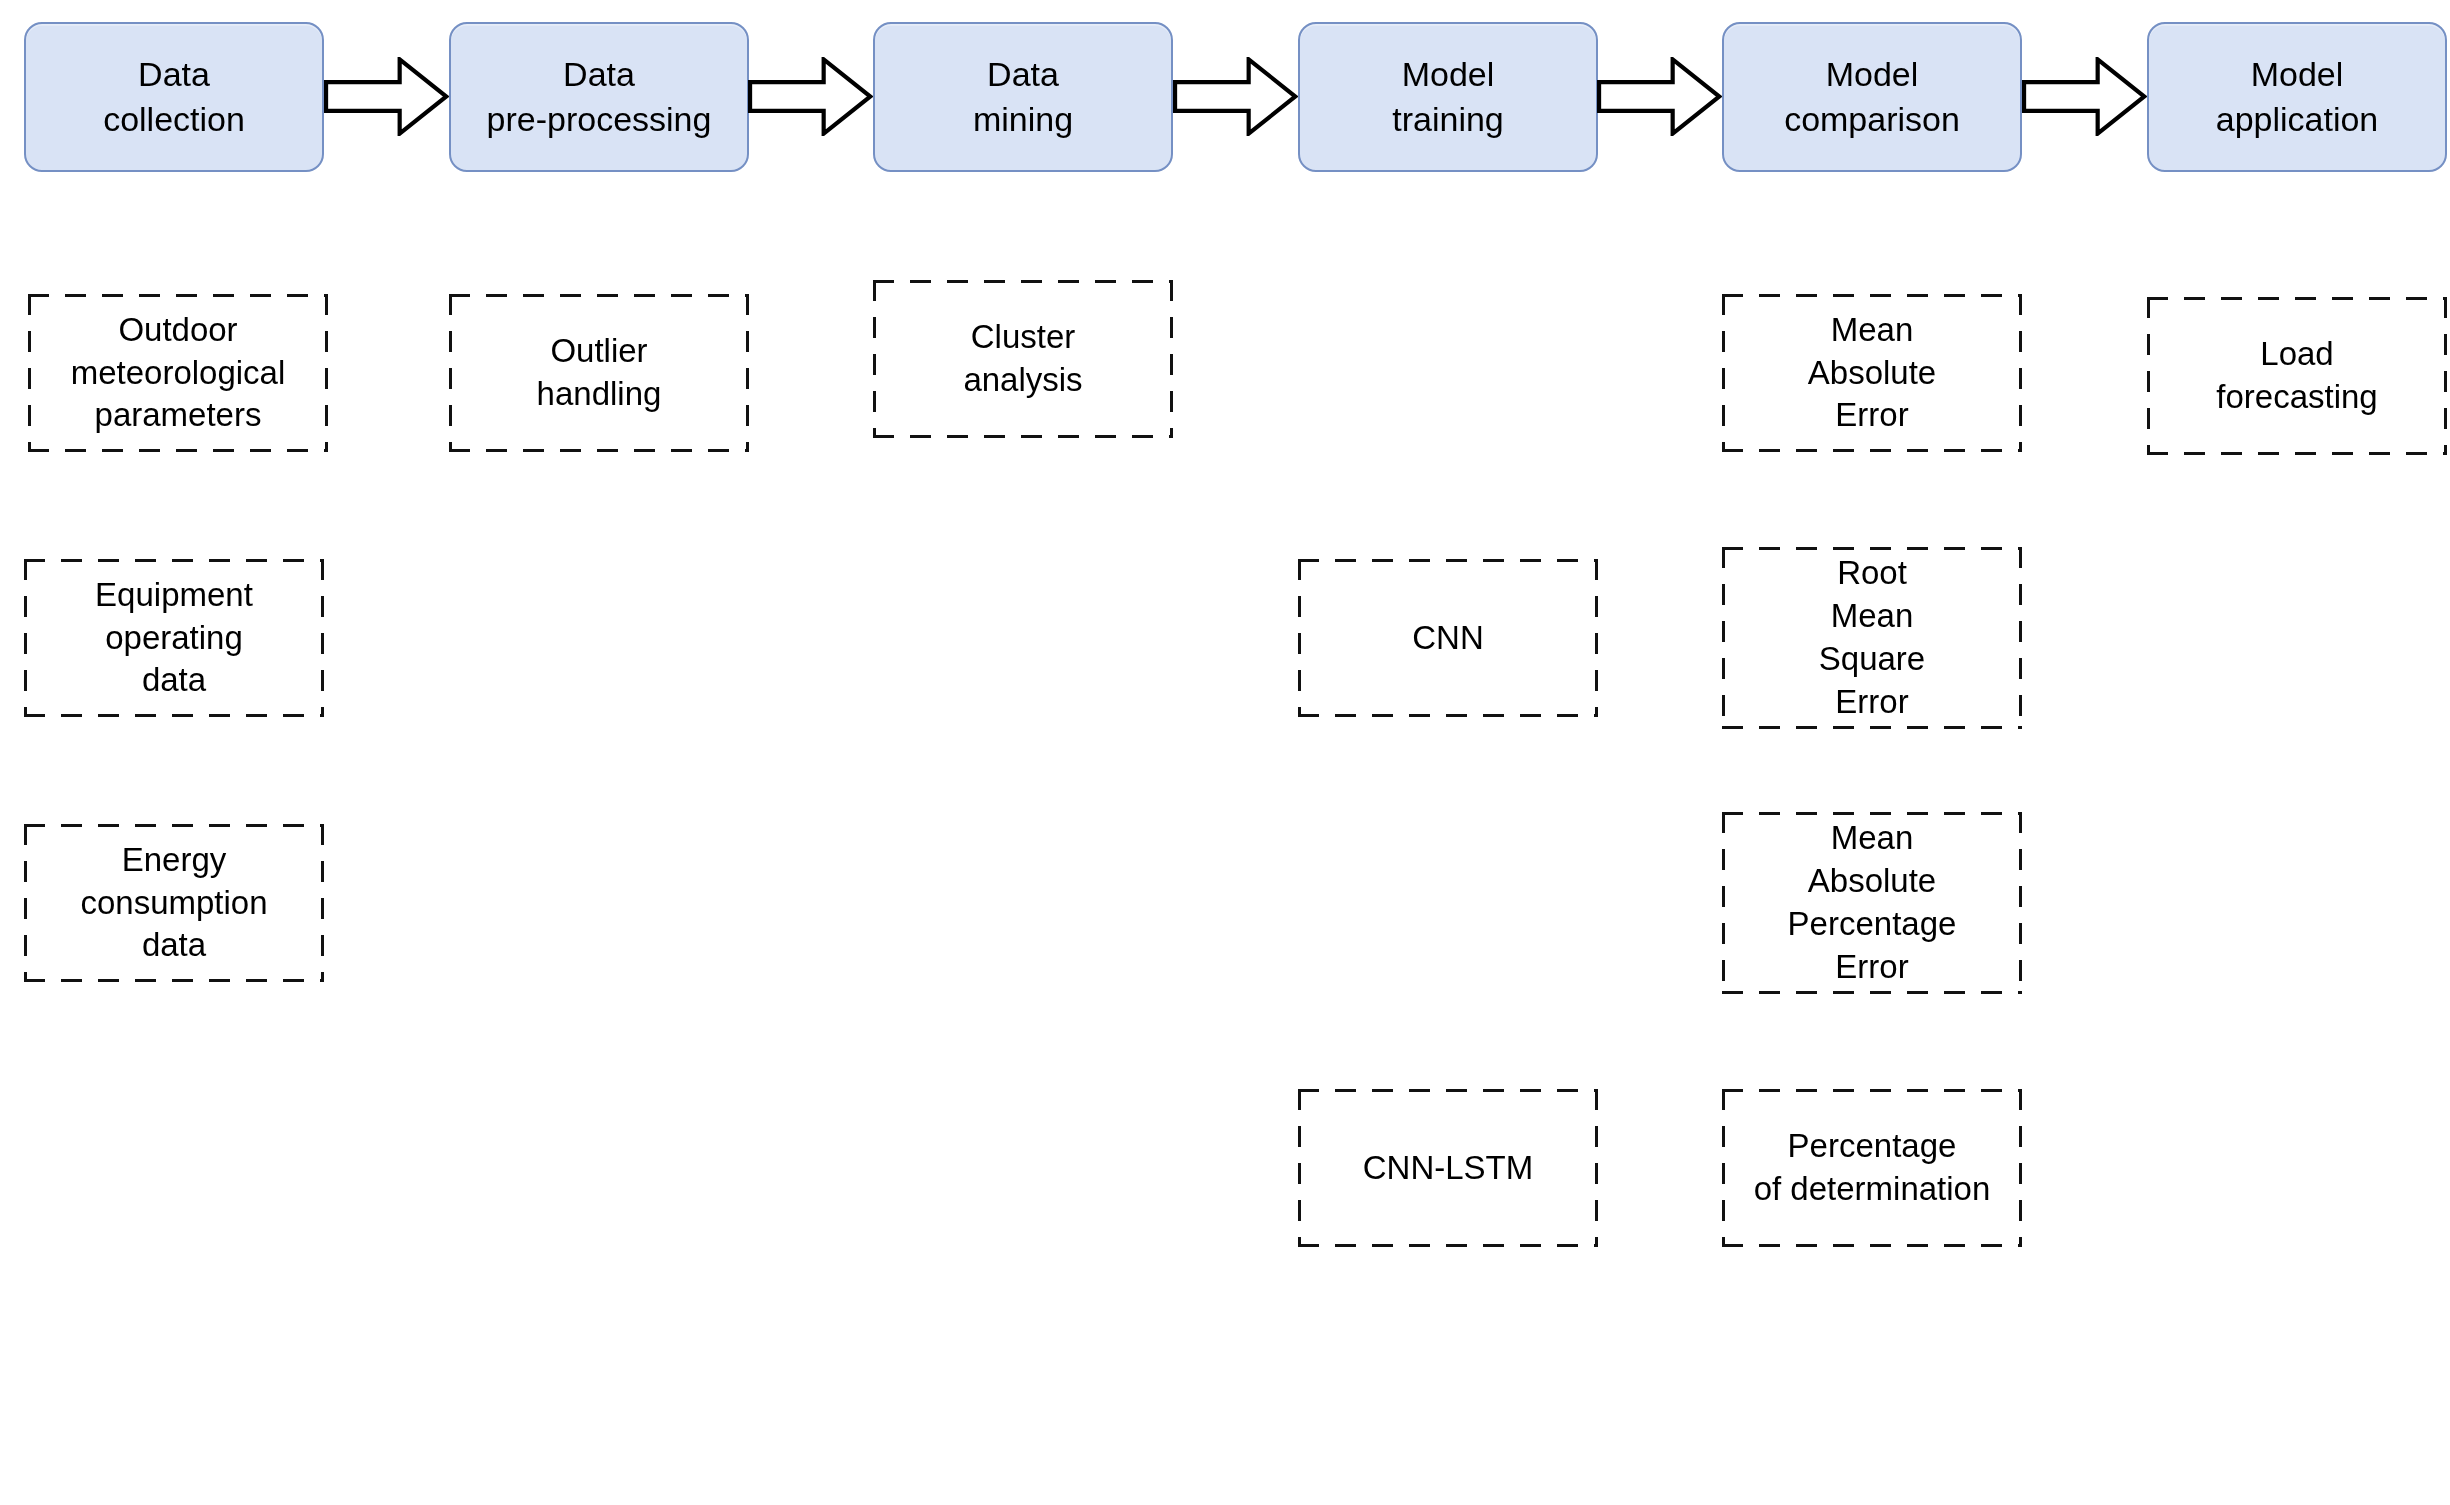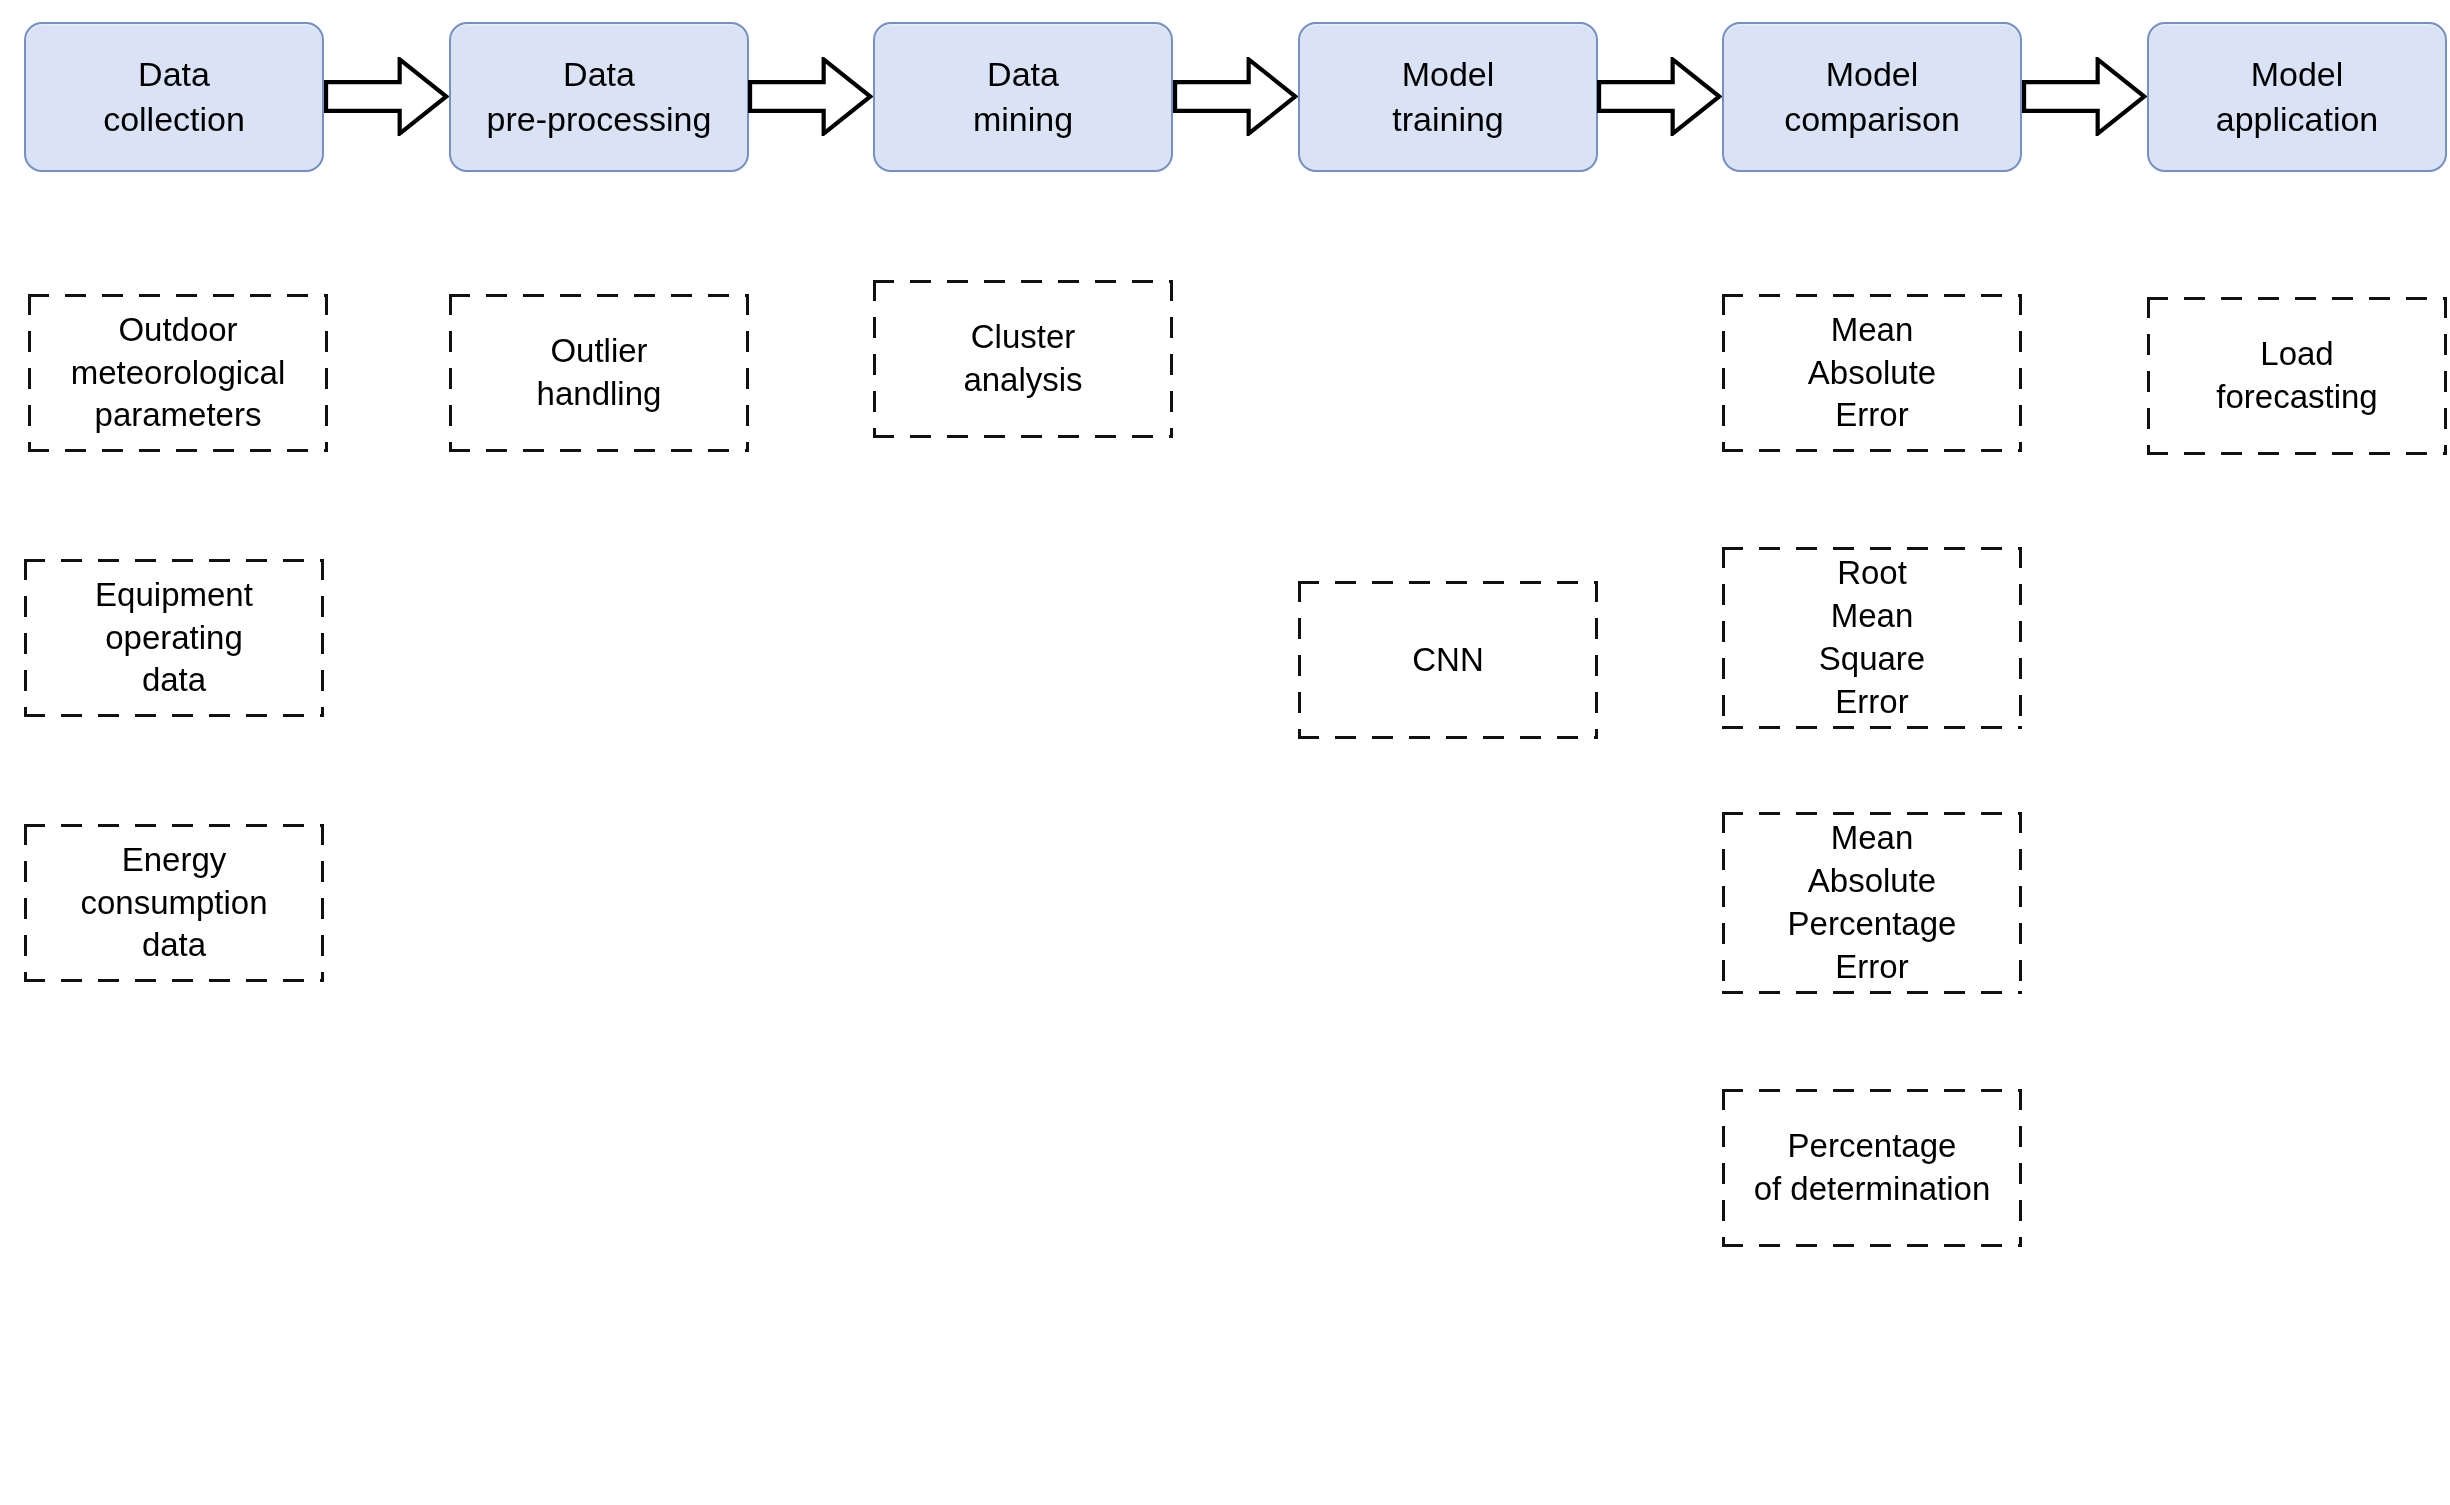--- a/index.html
+++ b/index.html
@@ -110,21 +110,22 @@
   <div class="dashed" style="left:24px;top:824px;height:158px">Energy
 consumption
 data</div>
 
   <div class="dashed" style="left:449px;top:294px;height:158px">Outlier
 handling</div>
 
   <div class="dashed" style="left:873px;top:280px;height:158px">Cluster
 analysis</div>
 
-  <div class="dashed" style="left:1298px;top:581px;height:158px">CNN</div>
+  <div class="dashed" style="left:1298px;top:559px;height:158px">CNN</div>
+  <div class="dashed" style="left:1298px;top:1089px;height:158px">CNN-LSTM</div>
 
   <div class="dashed" style="left:1722px;top:294px;height:158px">Mean
 Absolute
 Error</div>
   <div class="dashed" style="left:1722px;top:547px;height:182px">Root
 Mean
 Square
 Error</div>
   <div class="dashed" style="left:1722px;top:812px;height:182px">Mean
 Absolute

